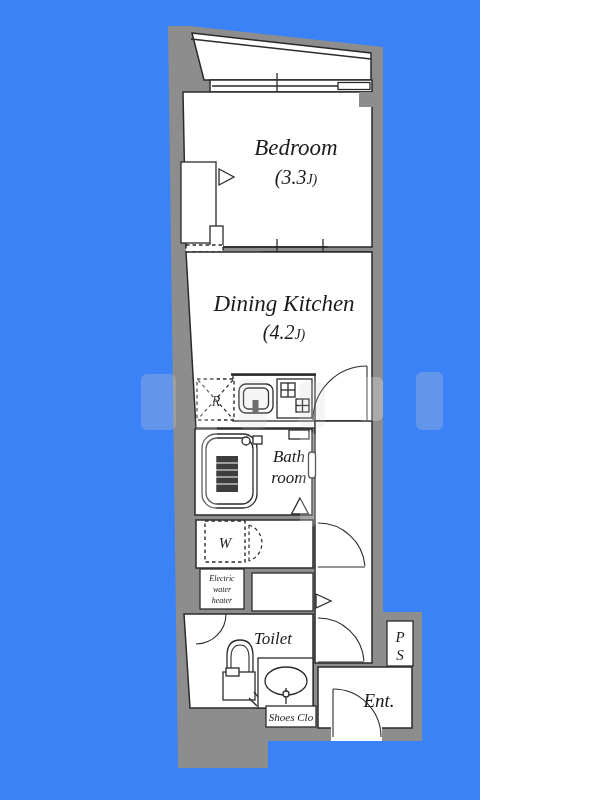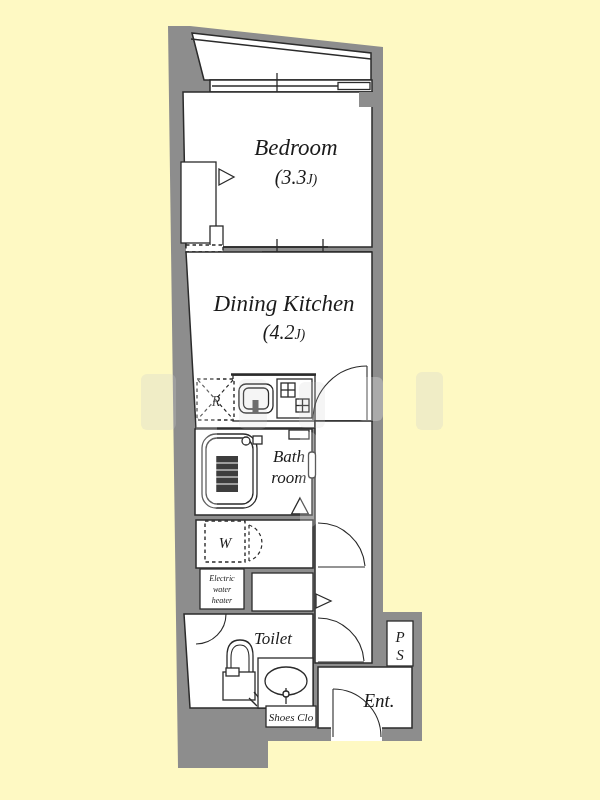--- a/index.html
+++ b/index.html
@@ -1,16 +1,16 @@
 <!DOCTYPE html>
 <html><head>
 <meta charset="utf-8">
 <style>
   html,body{margin:0;padding:0;background:#ffffff;}
-  .stage{width:600px;height:800px;position:relative;background:#fef9c3;overflow:hidden;}
+  .stage{width:480px;height:800px;position:relative;background:#3b82f6;overflow:hidden;}
   svg{display:block;}
   .lbl{font-family:"Liberation Serif","DejaVu Serif",serif;font-style:italic;fill:#1b1b1b;}
   .thin{stroke:#2b2b2b;stroke-width:1.3;fill:none;}
   .room{fill:#ffffff;stroke:#2b2b2b;stroke-width:1.5;}
   .fix{fill:#ffffff;stroke:#2b2b2b;stroke-width:1.3;}
   .dash{fill:#ffffff;stroke:#2b2b2b;stroke-width:1.4;stroke-dasharray:3.5 3;}
   .dashl{stroke:#2b2b2b;stroke-width:1.2;fill:none;stroke-dasharray:3.5 3;}
   .arc{stroke:#2b2b2b;stroke-width:1.1;fill:none;}
 </style>
 </head>

